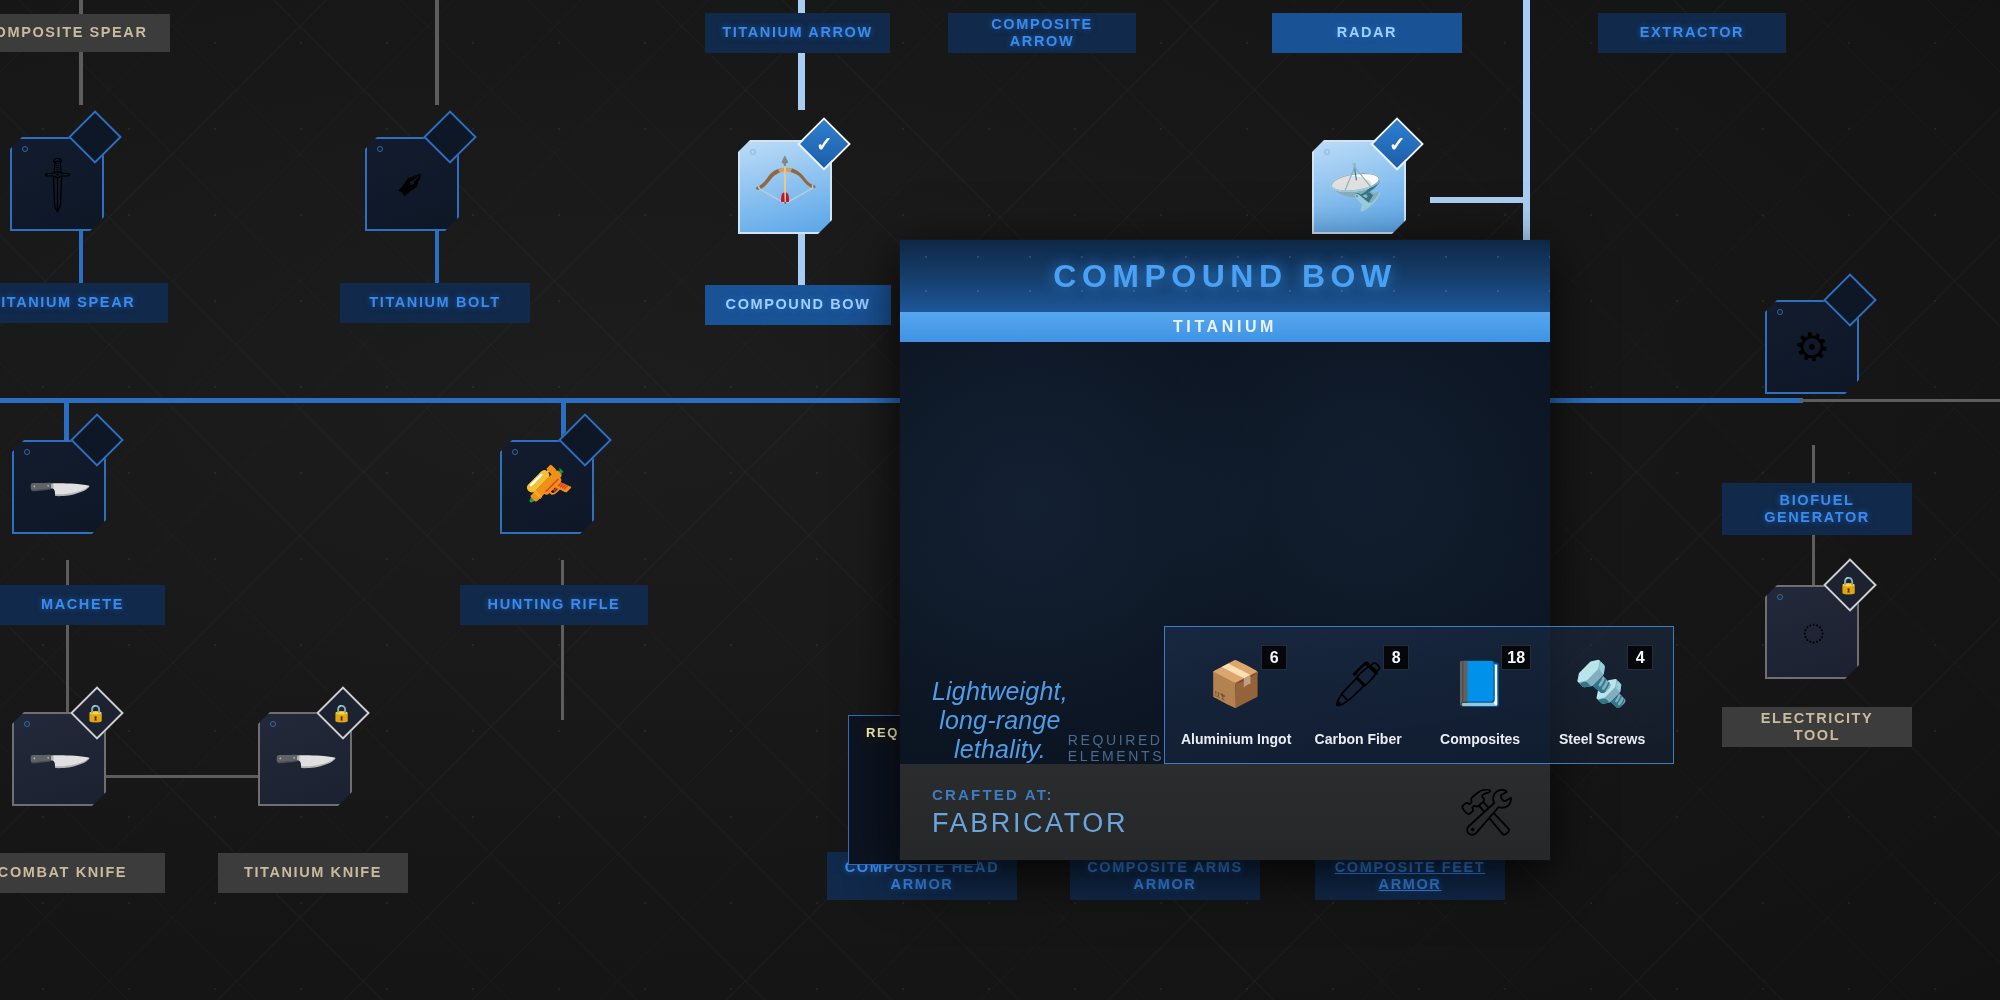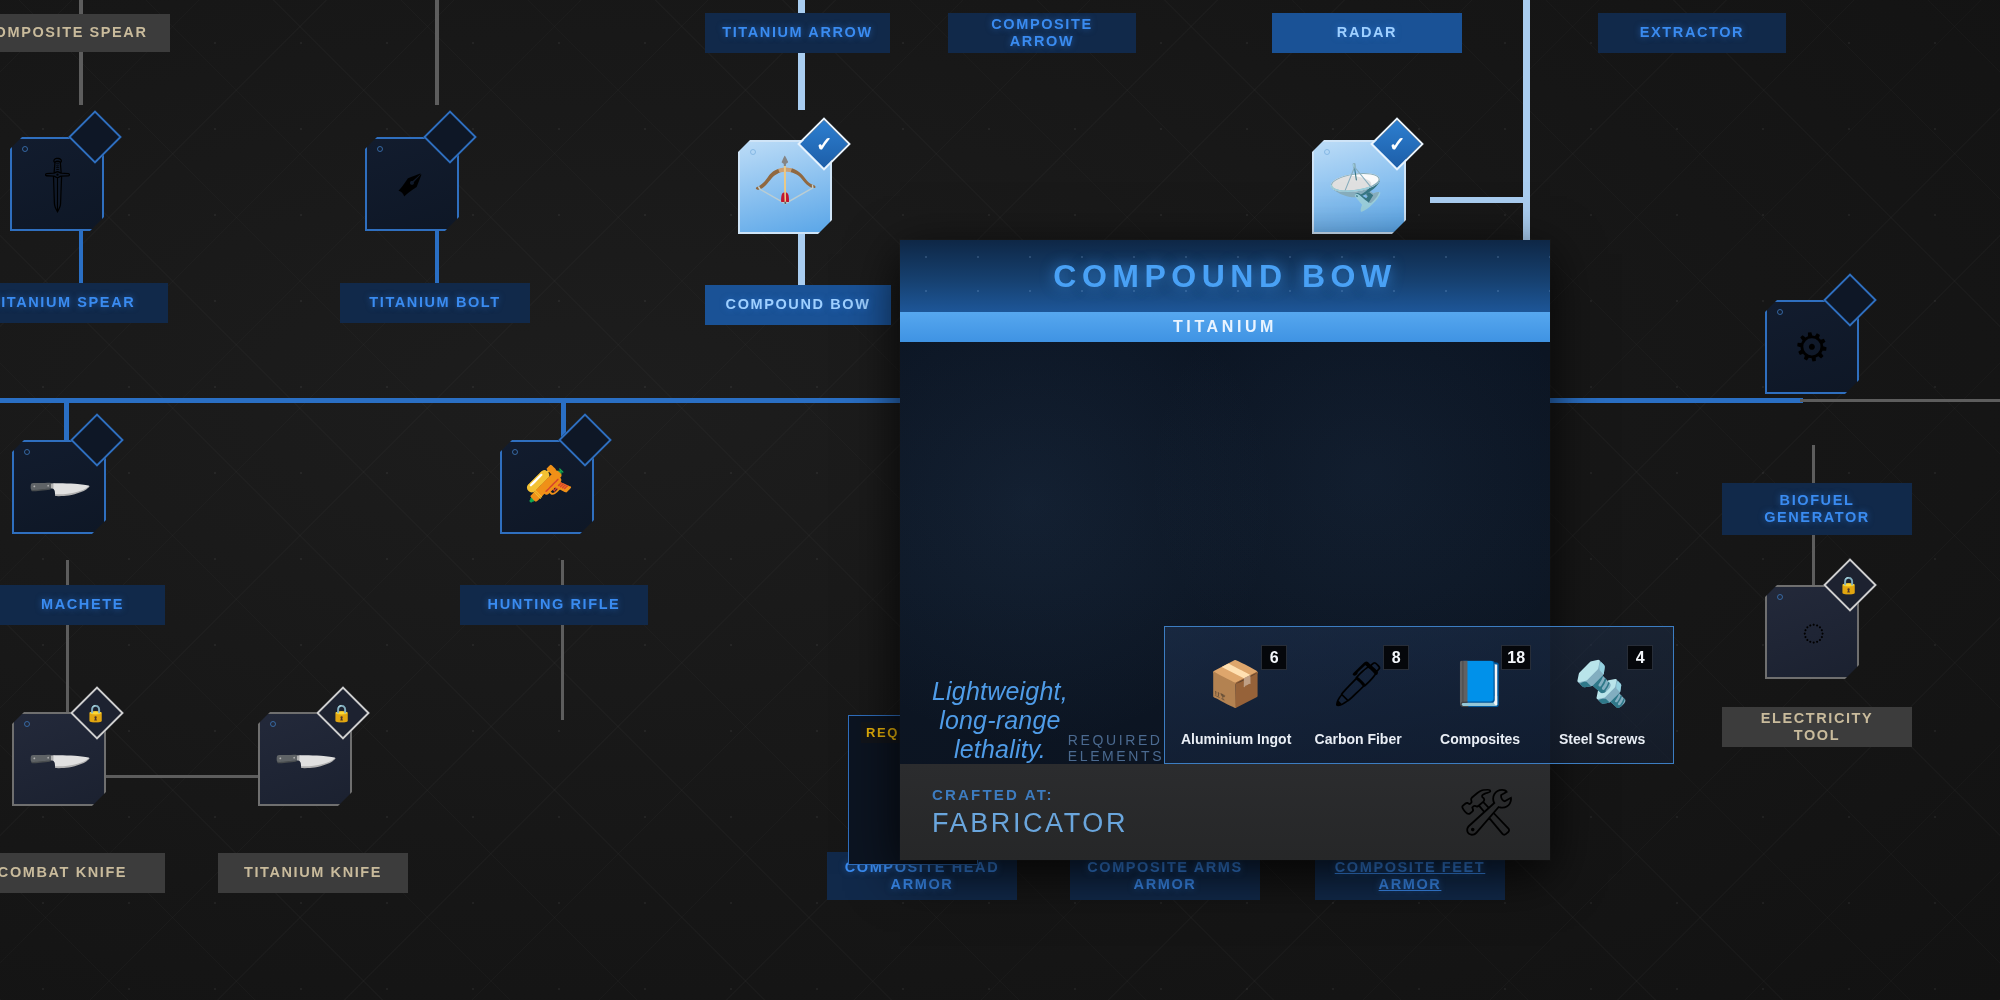--- a/index.html
+++ b/index.html
@@ -228,21 +228,21 @@
     left: 848px; top: 715px;
     width: 130px; height: 150px;
     background: #0c1421;
     border: 1px solid #2f6fbf;
     z-index: 40;
     overflow: hidden;
   }
   #mini-tip .t {
     margin: 6px 0 0 12px;
     font-size: 13px; font-weight: bold; letter-spacing: 1.6px;
-    color: #eab308;
+    color: #fef9c3;
     background: #12151b; padding: 3px 5px; display: inline-block;
   }
 </style>
 </head>
 <body>
 
 <div id="stage">
   <div id="bg-texture"></div>
   <div id="bg-dots"></div>
 

